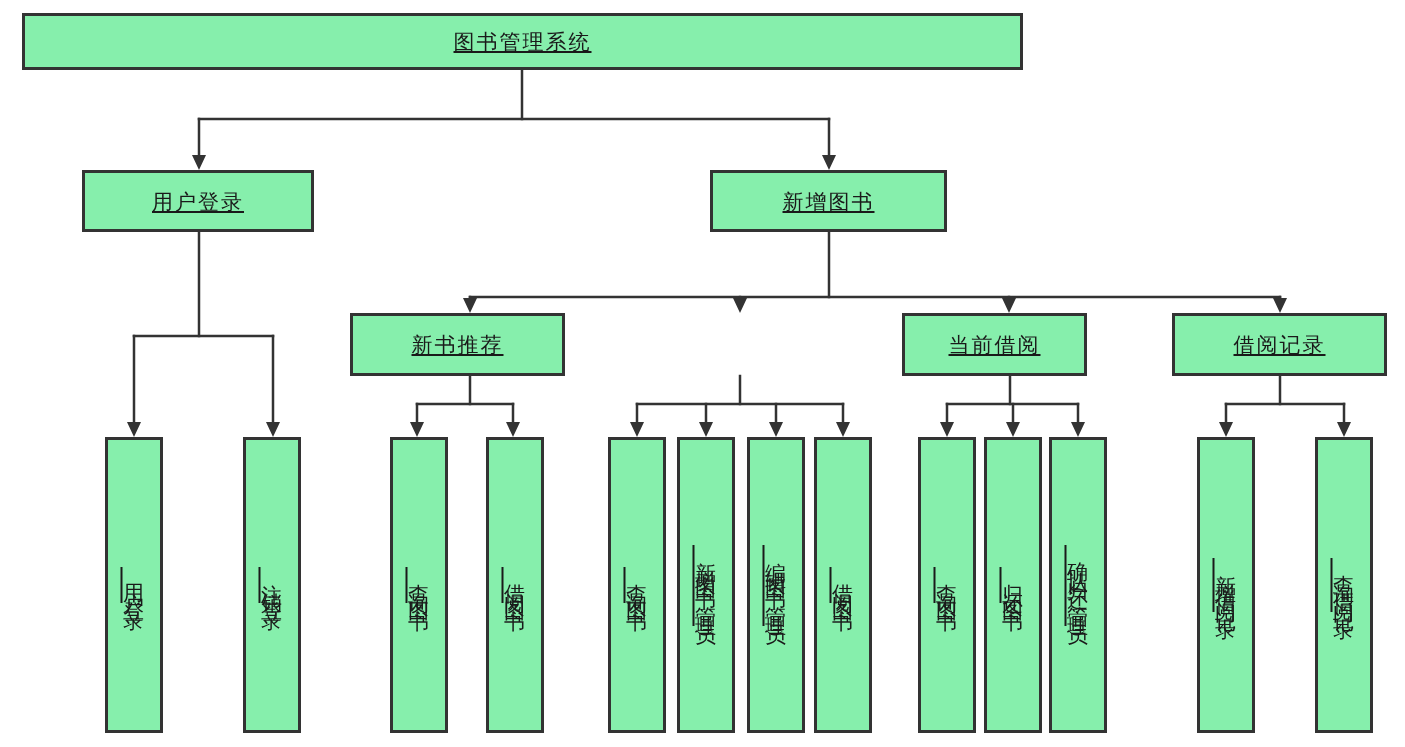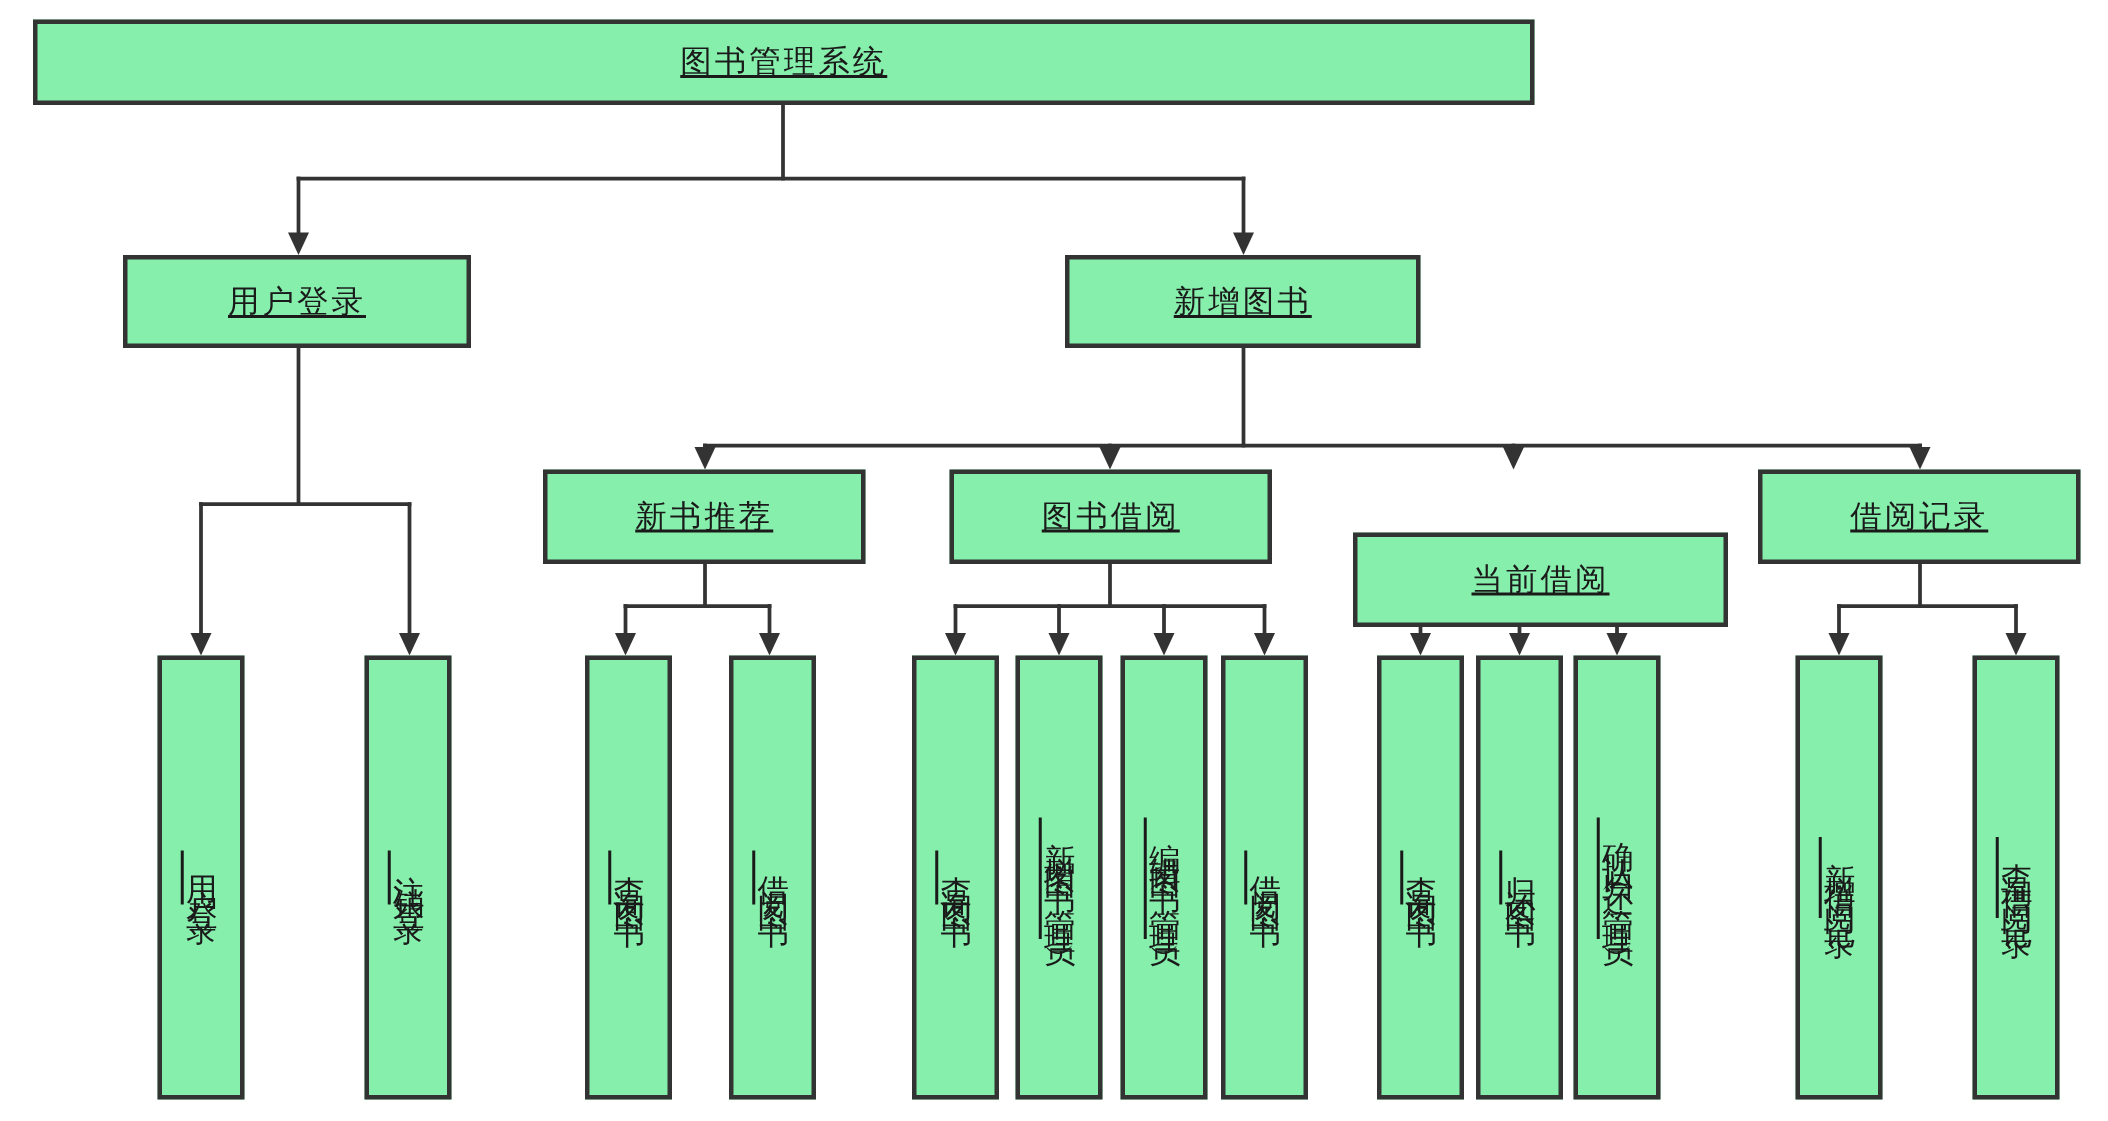--- a/index.html
+++ b/index.html
@@ -34,23 +34,23 @@
     text-orientation:mixed;
     letter-spacing:9px;
     font-size:21px;
   }
   
   #root-box{left:22px;top:13px;width:1001px;height:57px;}
   
   #ul-box{left:82px;top:170px;width:232px;height:62px;}
   #bm-box{left:710px;top:170px;width:237px;height:62px;}
   
-  #nr-box{left:362px;top:313px;width:215px;height:63px;}
+  #nr-box{left:350px;top:313px;width:215px;height:63px;}
   #bb-box{left:633px;top:313px;width:215px;height:63px;}
-  #cb-box{left:902px;top:313px;width:250px;height:63px;margin-top:42px;}
+  #cb-box{left:902px;top:313px;width:185px;height:63px;}
   #br-box{left:1172px;top:313px;width:215px;height:63px;}
   
   #lf-ul1{left:105px;}  #lf-ul2{left:243px;}
   #lf-nr1{left:390px;}  #lf-nr2{left:486px;}
   #lf-bb1{left:608px;}  #lf-bb2{left:677px;}  #lf-bb3{left:747px;}  #lf-bb4{left:814px;}
   #lf-cb1{left:918px;}  #lf-cb2{left:984px;}  #lf-cb3{left:1049px;}
   #lf-br1{left:1197px;} #lf-br2{left:1315px;}
   #watermark{
     position:absolute;
     right:6px;
@@ -130,21 +130,20 @@
     <line x1="1344" y1="404" x2="1344" y2="424"></line>
     <polygon points="1337,422 1351,422 1344,437"></polygon>
   </svg>
 
   <div class="node" id="root-box">图书管理系统</div>
 
   <div class="node" id="ul-box">用户登录</div>
   <div class="node" id="bm-box">新增图书</div>
 
   <div class="node" id="nr-box">新书推荐</div>
-  <div class="node" id="bb-box">图书借阅</div>
   <div class="node" id="cb-box">当前借阅</div>
   <div class="node" id="br-box">借阅记录</div>
 
   <div class="node leaf" id="lf-ul1">用户登录</div>
   <div class="node leaf" id="lf-ul2">注销登录</div>
 
   <div class="node leaf" id="lf-nr1">查询图书</div>
   <div class="node leaf" id="lf-nr2">借阅图书</div>
 
   <div class="node leaf" id="lf-bb1">查询图书</div>

